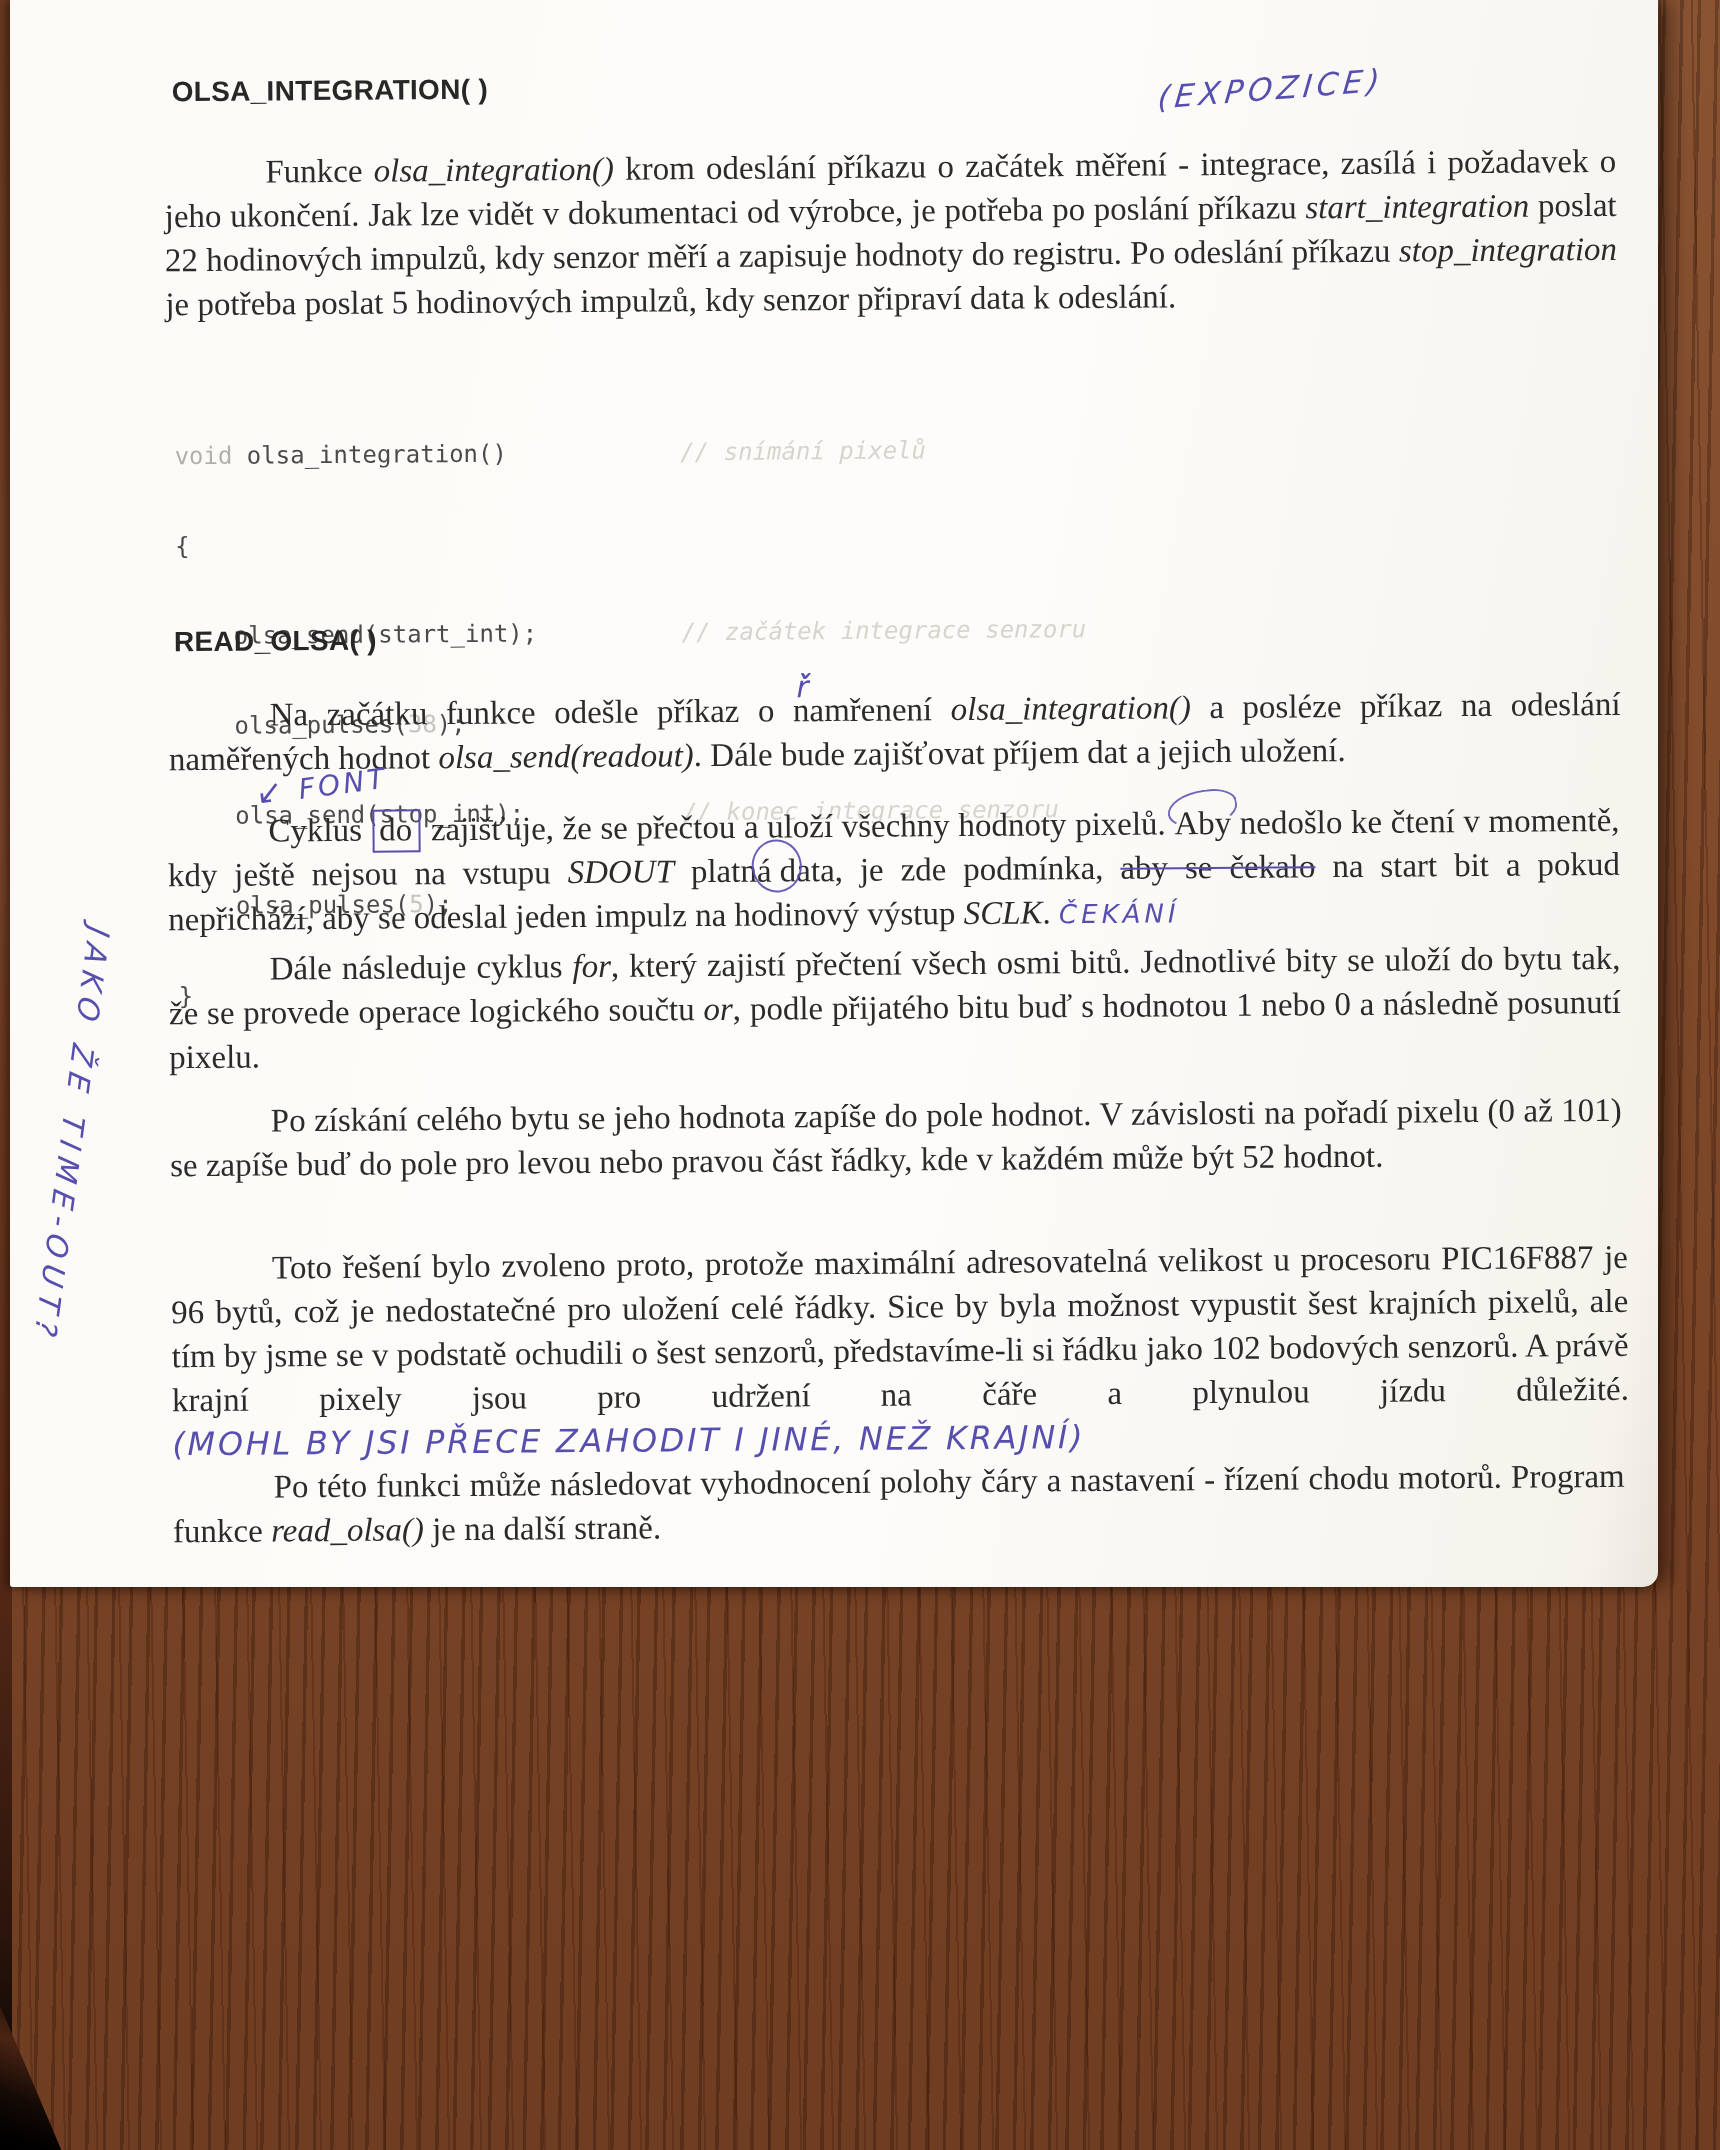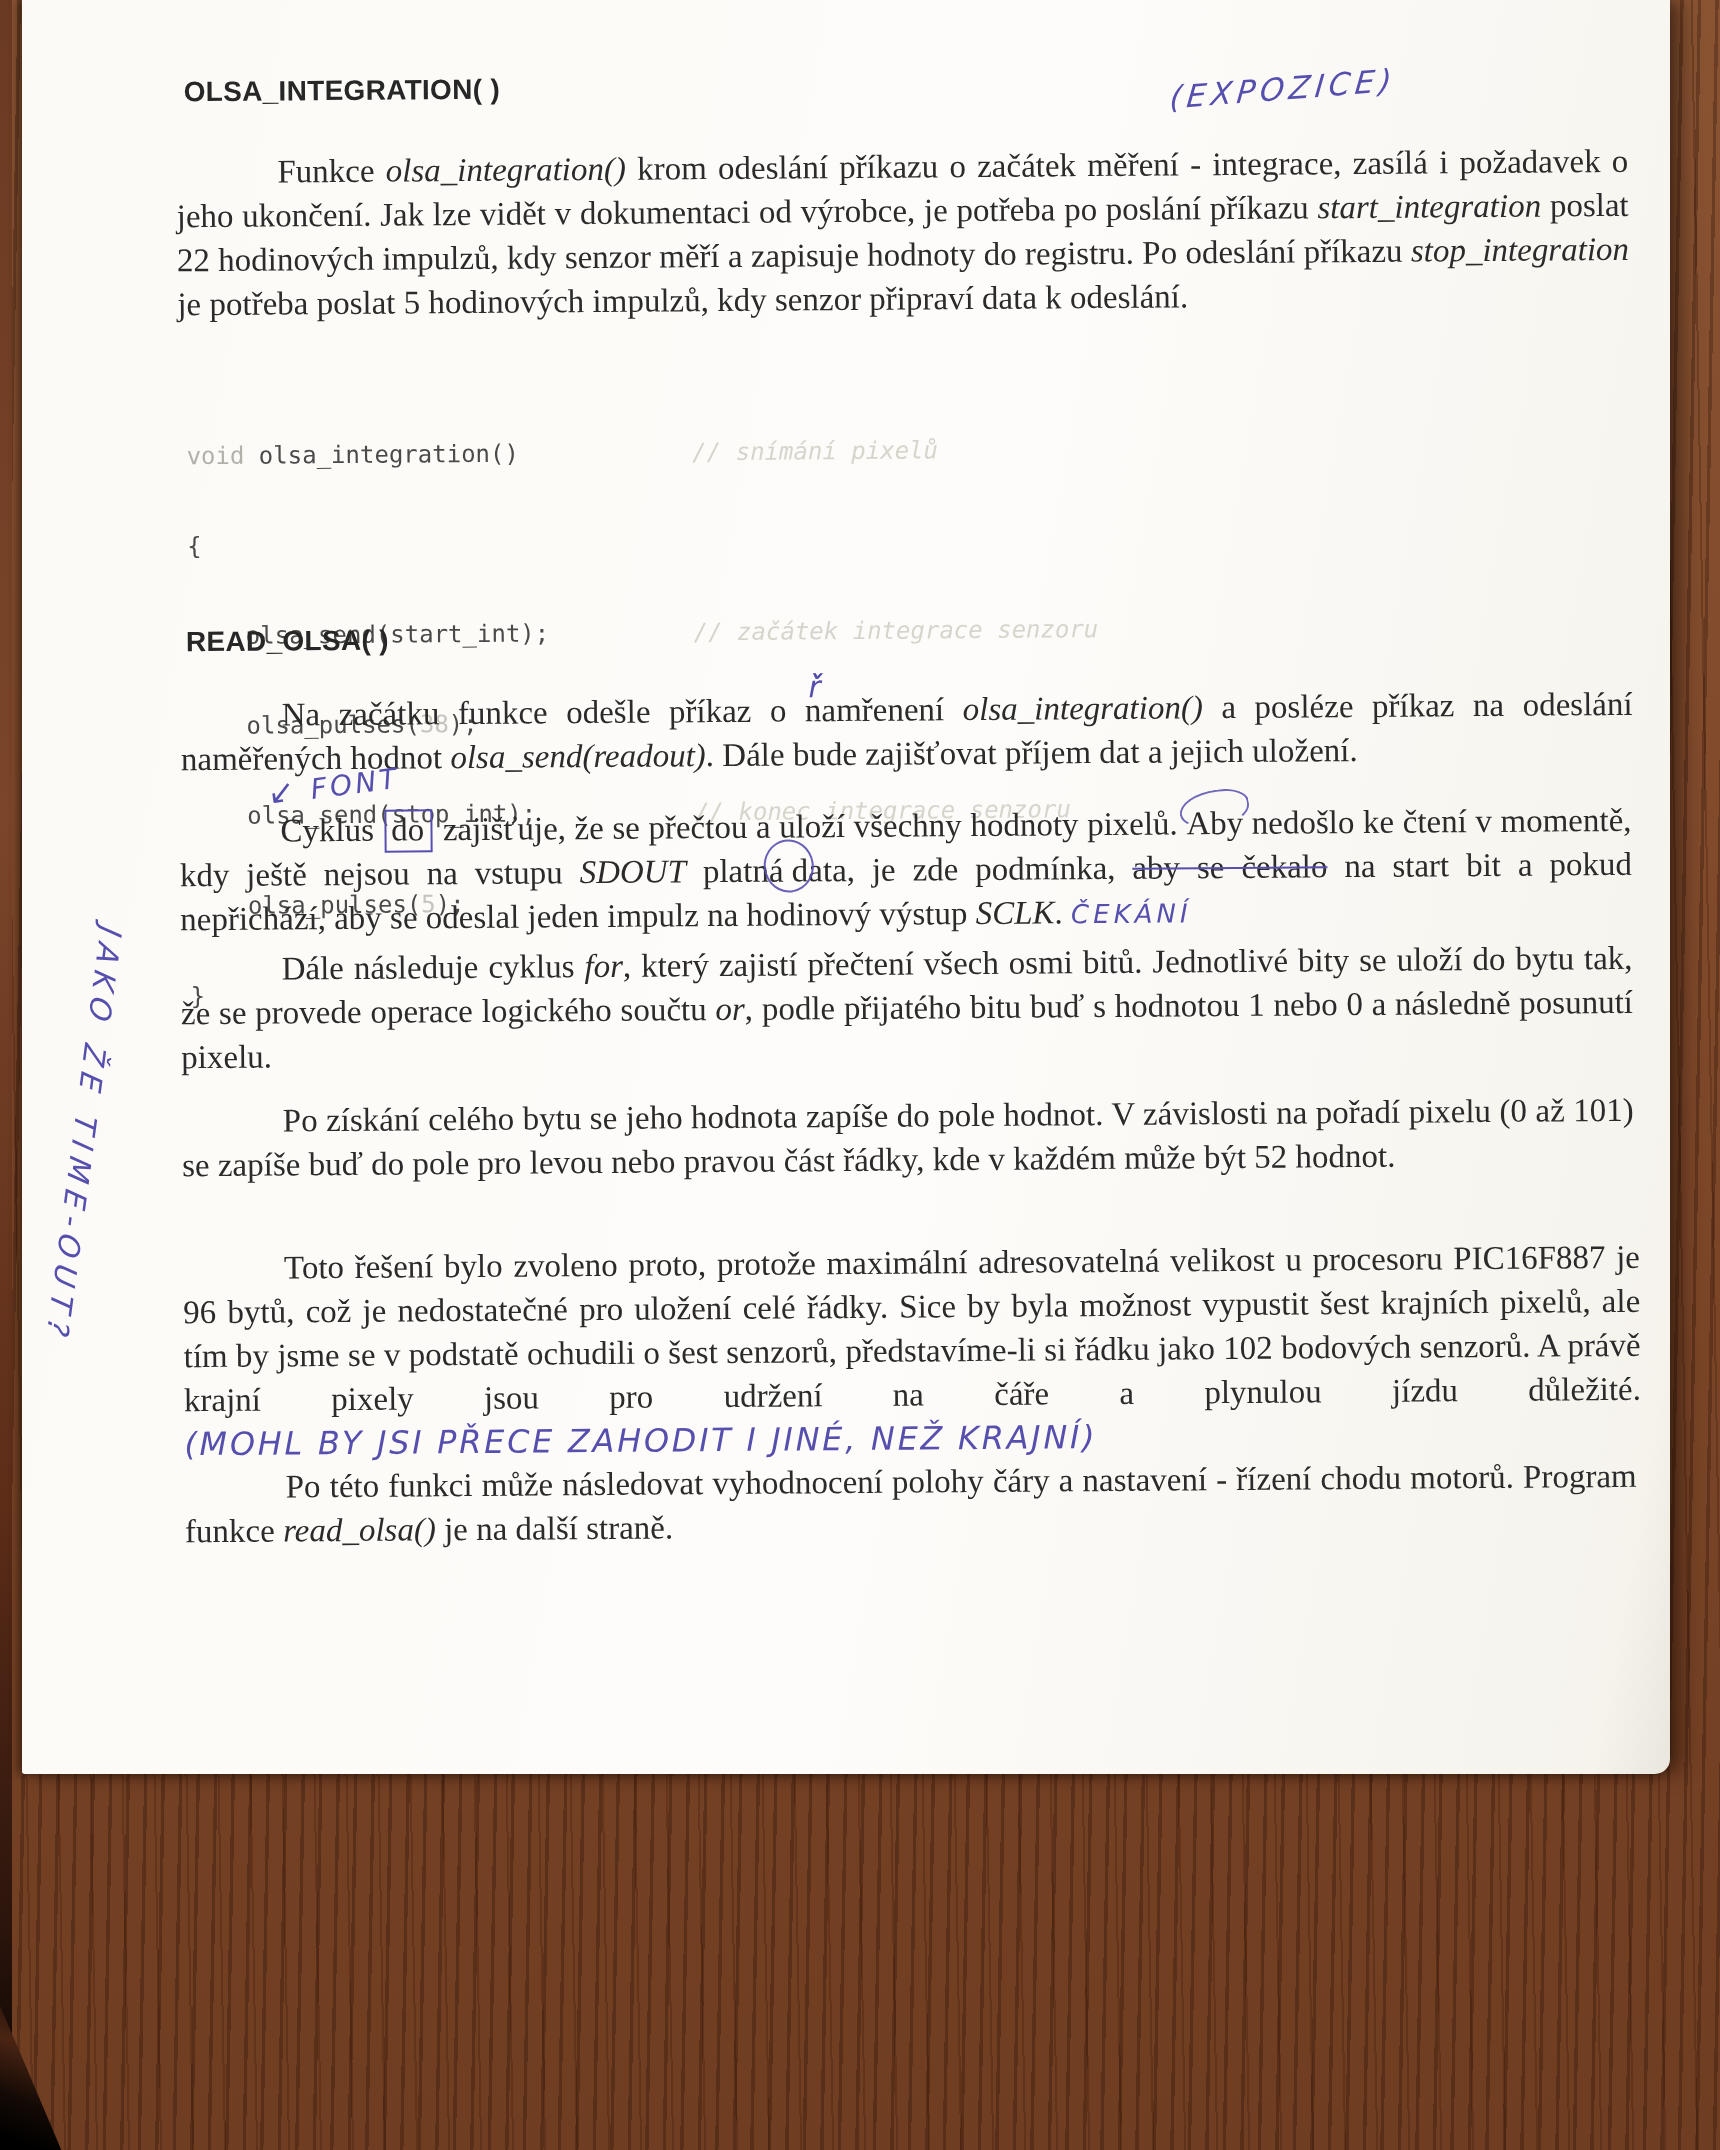--- a/index.html
+++ b/index.html
@@ -17,21 +17,21 @@
       repeating-linear-gradient(91deg, rgba(35,12,4,.30) 0 3.4px, rgba(0,0,0,0) 3.4px 17.5px),
       repeating-linear-gradient(89deg, rgba(70,30,12,.35) 0 2px, rgba(0,0,0,0) 2px 32px),
       linear-gradient(180deg,#8a5433 0%,#7c4628 55%,#6f3d21 100%);
     font-family:"Liberation Serif", serif;
   }
   .wood-left-strip{
     position:absolute;left:0;top:0;width:12px;height:2151px;z-index:1;
     background:linear-gradient(180deg,#6b3a22 0%,#7a452a 38%,#5d2d18 70%,#2a140c 90%,#000 100%);
   }
   .paper{
-    position:absolute;left:22px;top:0;width:1648px;height:1774px;z-index:2;
+    position:absolute;left:10px;top:0;width:1648px;height:1587px;z-index:2;
     background:
       linear-gradient(100deg,#fbfaf6 0%,#fdfcfa 55%,#f5f3ec 96%,#e9e6de 100%);
     box-shadow:-3.4px 0 8px rgba(15,6,2,.45), 10.8px 0 20px rgba(15,6,2,.5);
     border-radius:0 0 15px 2.7px;
     overflow:hidden;
   }
   .corner-shadow{
     position:absolute;left:0;bottom:0;width:65px;height:161px;z-index:4;
     background:linear-gradient(200deg, rgba(60,30,14,0) 6%, #4a2413 38%, #140a05 68%, #000 92%);
     clip-path:polygon(0 10%, 30% 38%, 95% 100%, 0 100%);

